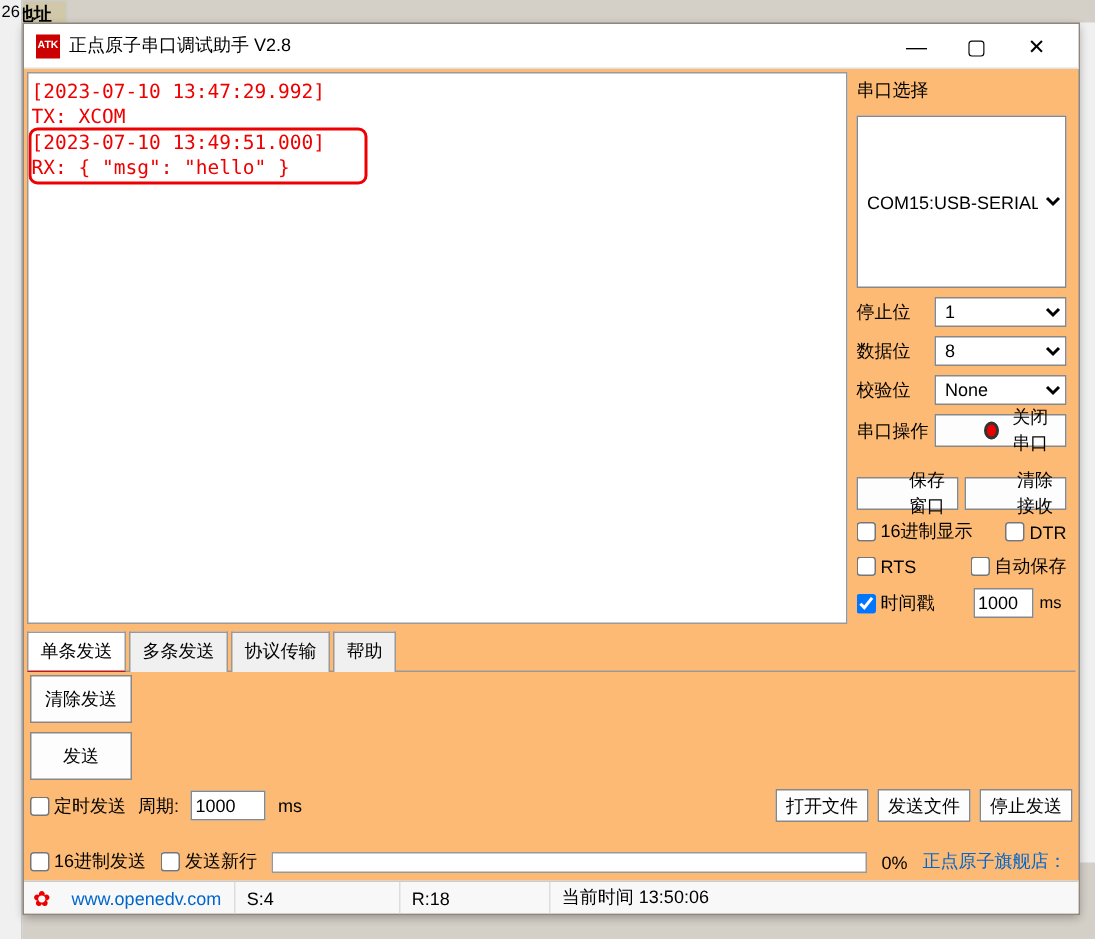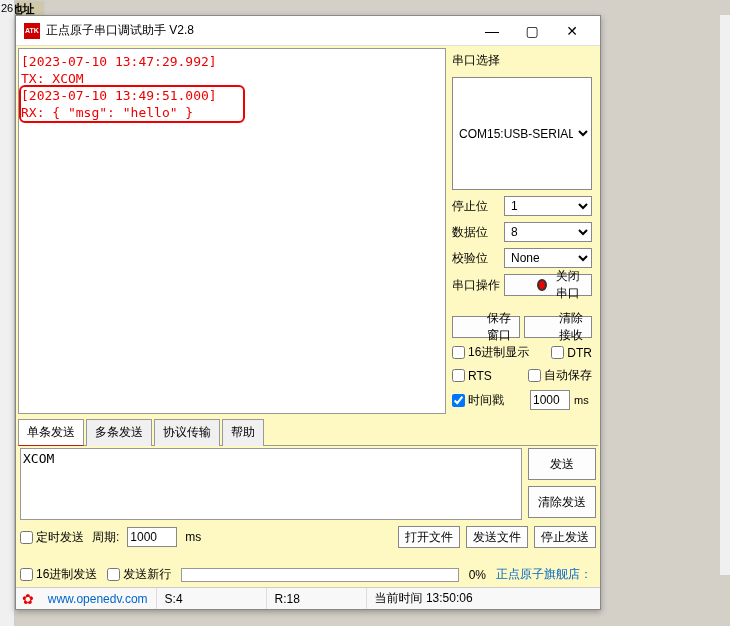--- a/index.html
+++ b/index.html
@@ -1,20 +1,20 @@
 <!DOCTYPE html>
 <html><head>
 <meta charset="utf-8">
 <style>
 * { box-sizing: border-box; margin: 0; padding: 0; }
 body { font-family: "Microsoft YaHei", sans-serif; font-size: 12px; background: #d4d0c8; width: 730px; height: 626px; position: relative; color: #000; }
 .bg-left { position: absolute; left: 0; top: 0; width: 15px; height: 626px; background: #f0f0f0; border-right: 1px solid #ccc; }
 .bg-frag { position: absolute; background: #fff2cc; border: 1px solid #ccc; font-size: 12px; display: flex; align-items: center; justify-content: center; }
 .bg-frag.addr { left: 0; top: 0; width: 45px; height: 18px; background: #d0c8a8; font-weight: 700; }
-.window { position: absolute; left: 15px; top: 15px; width: 586px; height: 595px; background: #fef9c3; border: 1px solid #888; box-shadow: 0 2px 6px rgba(0,0,0,.3); display: flex; flex-direction: column; }
+.window { position: absolute; left: 15px; top: 15px; width: 705px; height: 595px; background: #fdba74; border: 1px solid #888; box-shadow: 0 2px 6px rgba(0,0,0,.3); display: flex; flex-direction: column; }
 .titlebar { height: 30px; display: flex; align-items: center; padding: 0 8px; border-bottom: 1px solid #e0e0e0; background: #fff; }
 .app-icon { width: 16px; height: 16px; background: #c00; margin-right: 6px; font-size: 7px; color: #fff; display: flex; align-items: center; justify-content: center; font-weight: 700; }
 .title { flex: 1; font-size: 12px; }
 .winbtns { display: flex; }
 .winbtn { width: 40px; height: 28px; display: flex; align-items: center; justify-content: center; font-size: 14px; cursor: pointer; }
 .body { flex: 1; display: flex; flex-direction: column; padding: 2px; overflow: hidden; }
 .top { display: flex; height: 368px; }
 .rx { flex: 1; border: 1px solid #999; background: #fff; font-family: Consolas, monospace; font-size: 13px; padding: 4px 2px; line-height: 17px; position: relative; white-space: pre; overflow: hidden; }
 .red { color: #e00; }
 .hl { position: absolute; border: 2px solid #e00; border-radius: 6px; pointer-events: none; }
@@ -140,24 +140,23 @@
     </div>
 
     <div class="tabs">
       <div class="tab active">单条发送</div>
       <div class="tab">多条发送</div>
       <div class="tab">协议传输</div>
       <div class="tab">帮助</div>
     </div>
 
     <div class="send-area">
-      <textarea class="tx" style="">XCOM</textarea>
       <div class="send-btns">
+        <button class="btn">清除发送</button>
         <button class="btn">发送</button>
-        <button class="btn">清除发送</button>
       </div>
     </div>
 
     <div class="opts">
       <label class="chk">
           <input type="checkbox" style="">
           <span>定时发送</span>
         </label>
       <span>周期:</span>
       <input type="text" class="num" style="width: 50px; flex: 0 0 auto;" value="1000">

